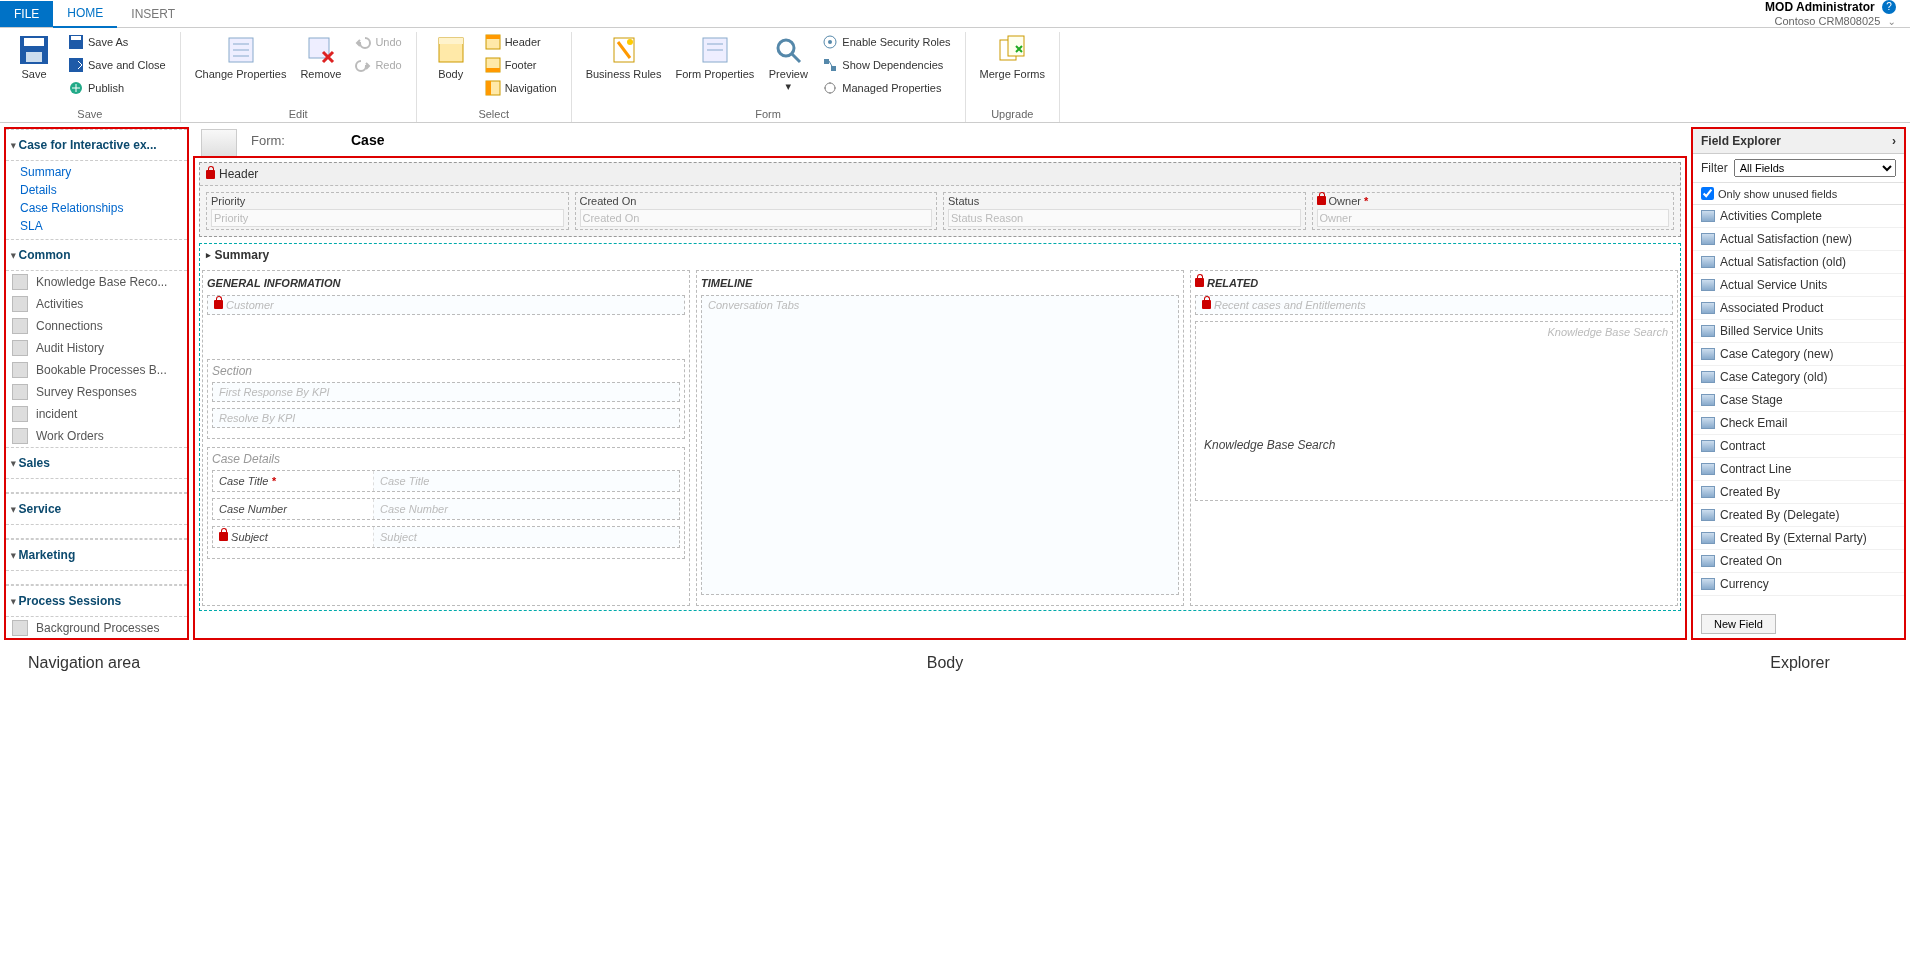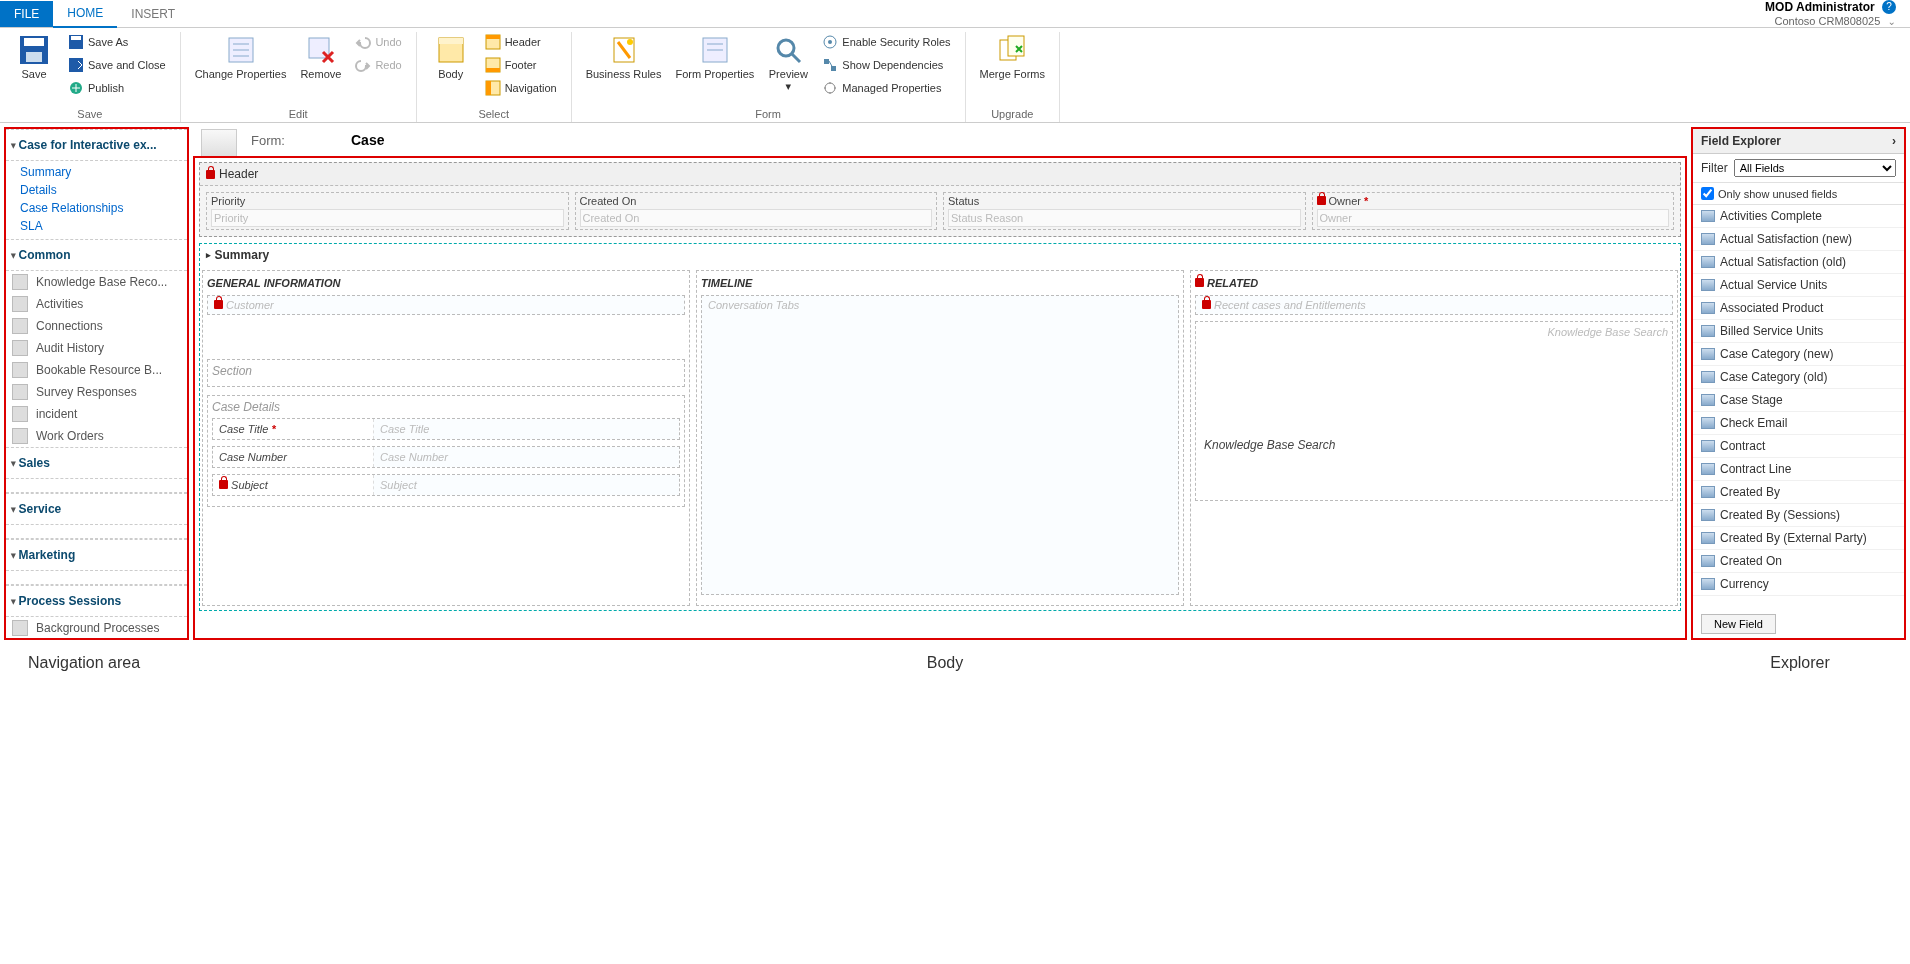--- a/index.html
+++ b/index.html
@@ -320,21 +320,21 @@
           <div class="nav-item">
             <span class="ico"></span>
             <span>Connections</span>
           </div>
           <div class="nav-item">
             <span class="ico"></span>
             <span>Audit History</span>
           </div>
           <div class="nav-item">
             <span class="ico"></span>
-            <span>Bookable Resource B...</span>
+            <span>Bookable Processes B...</span>
           </div>
           <div class="nav-item">
             <span class="ico"></span>
             <span>Survey Responses</span>
           </div>
           <div class="nav-item">
             <span class="ico"></span>
             <span>incident</span>
           </div>
           <div class="nav-item">
@@ -399,20 +399,24 @@
               <span>Summary</span>
             </div>
           <div class="cols3">
 
             <div class="col">
               <div class="col-title">GENERAL INFORMATION</div>
               <div class="fld"><span class="lock-ico"></span> <span>Customer</span></div>
               <div style="height:30px;"></div>
               <div class="subsec">
                 <div class="ss-title">Section</div>
+                <div id="section-fields">
+                    <div class="fld">First Response By KPI</div>
+                    <div class="fld">Resolve By KPI</div>
+                  </div>
               </div>
               <div class="subsec">
                 <div class="ss-title">Case Details</div>
                 <div class="fld-row">
                   <div class="flbl"><span>Case Title</span> <span class="req">*</span></div>
                   <div class="fph">Case Title</div>
                 </div>
                 <div class="fld-row">
                   <div class="flbl">Case Number</div>
                   <div class="fph">Case Number</div>
@@ -500,21 +504,21 @@
           <div class="exp-item">
             <span class="fico"></span>
             <span>Contract Line</span>
           </div>
           <div class="exp-item">
             <span class="fico"></span>
             <span>Created By</span>
           </div>
           <div class="exp-item">
             <span class="fico"></span>
-            <span>Created By (Sessions)</span>
+            <span>Created By (Delegate)</span>
           </div>
           <div class="exp-item">
             <span class="fico"></span>
             <span>Created By (External Party)</span>
           </div>
           <div class="exp-item">
             <span class="fico"></span>
             <span>Created On</span>
           </div>
           <div class="exp-item">

